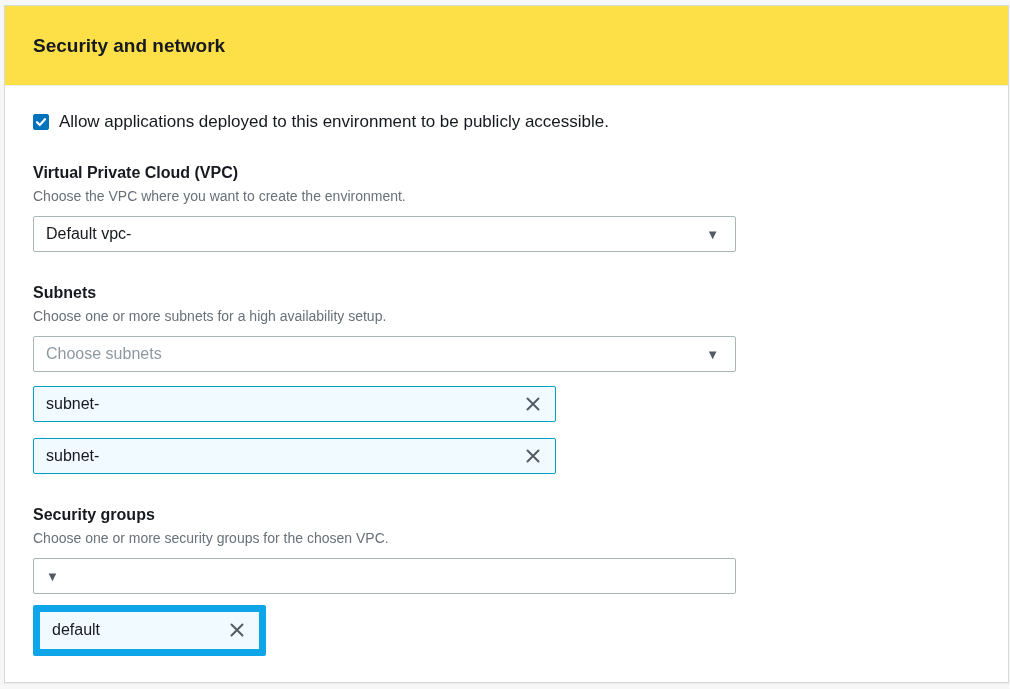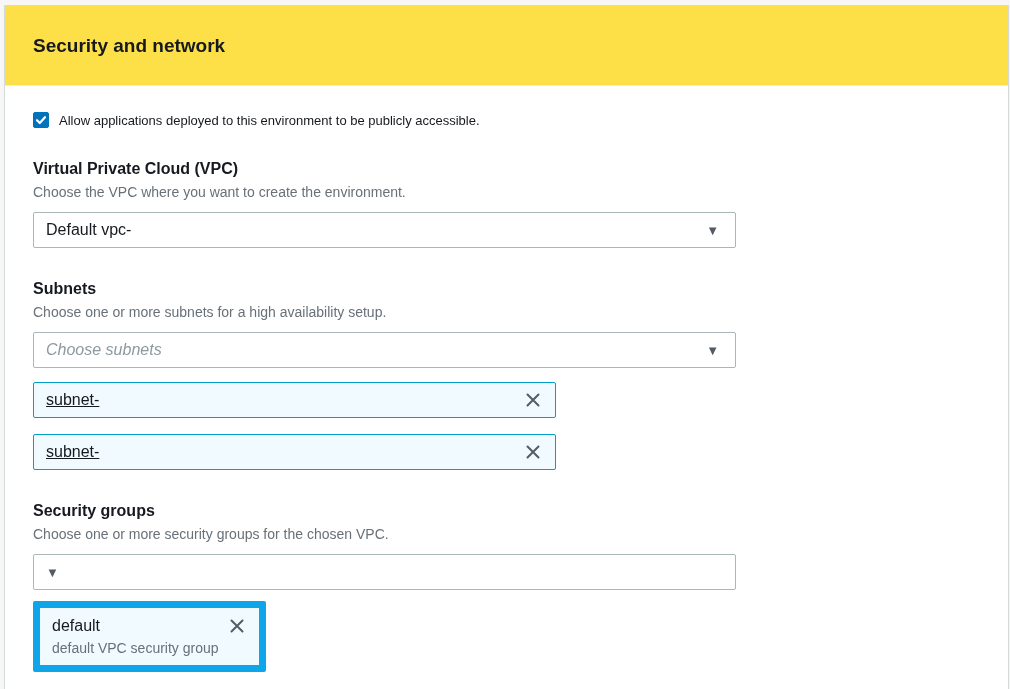--- a/index.html
+++ b/index.html
@@ -47,21 +47,21 @@
     border-radius: 2px;
     display: inline-flex;
     align-items: center;
     justify-content: center;
     flex: none;
     cursor: pointer;
   }
   .checkbox-box svg { display: block; }
   .checkbox-label {
     margin-left: 10px;
-    font-size: 13px;
+    font-size: 17px;
     color: #16191f;
   }
   
   .form-field { margin-bottom: 30px; }
   .form-field:last-child { margin-bottom: 0; }
   .field-label {
     font-size: 16px;
     color: #16191f;
     line-height: 22px;
     font-weight: bold;
@@ -85,21 +85,20 @@
     padding: 0 16px 0 12px;
     cursor: pointer;
     gap: 28px;
   }
   .select-value {
     font-size: 16px;
     color: #16191f;
   }
   .select-placeholder {
     font-size: 16px;
-    font-style: italic;
     color: #8d99a0;
   }
   .select-arrow {
     color: #545b64;
     font-size: 13px;
     line-height: 1;
     flex: none;
   }
   
   .token-list { margin-top: 14px; }
@@ -107,21 +106,20 @@
     width: 523px;
     height: 36px;
     background: #f1faff;
     border: 1px solid #00a1c9;
     border-radius: 2px;
     display: flex;
     align-items: center;
     justify-content: space-between;
     padding: 0 12px;
     margin-bottom: 16px;
-    text-decoration: underline;
   }
   .token:last-child { margin-bottom: 0; }
   .token-label { font-size: 16px; color: #16191f; }
   .token-dismiss {
     background: none; border: none; padding: 0;
     cursor: pointer;
     display: inline-flex;
     align-items: center;
     flex: none;
   }
@@ -209,18 +207,17 @@
       </div>
       <div class="token-tall">
         <div class="token-top">
           <span class="token-label">default</span>
           <button class="token-dismiss" aria-label="Remove security group">
             <svg width="20" height="20" viewBox="0 0 20 20">
               <path d="M4.5 4.5 L15.5 15.5 M15.5 4.5 L4.5 15.5" fill="none" stroke="#545b64" stroke-width="2" stroke-linecap="round"></path>
             </svg>
           </button>
         </div>
-        <div class="token-description">default VPC security group</div>
       </div>
     </div>
 
   </div>
 </div>
 
 </body></html>

